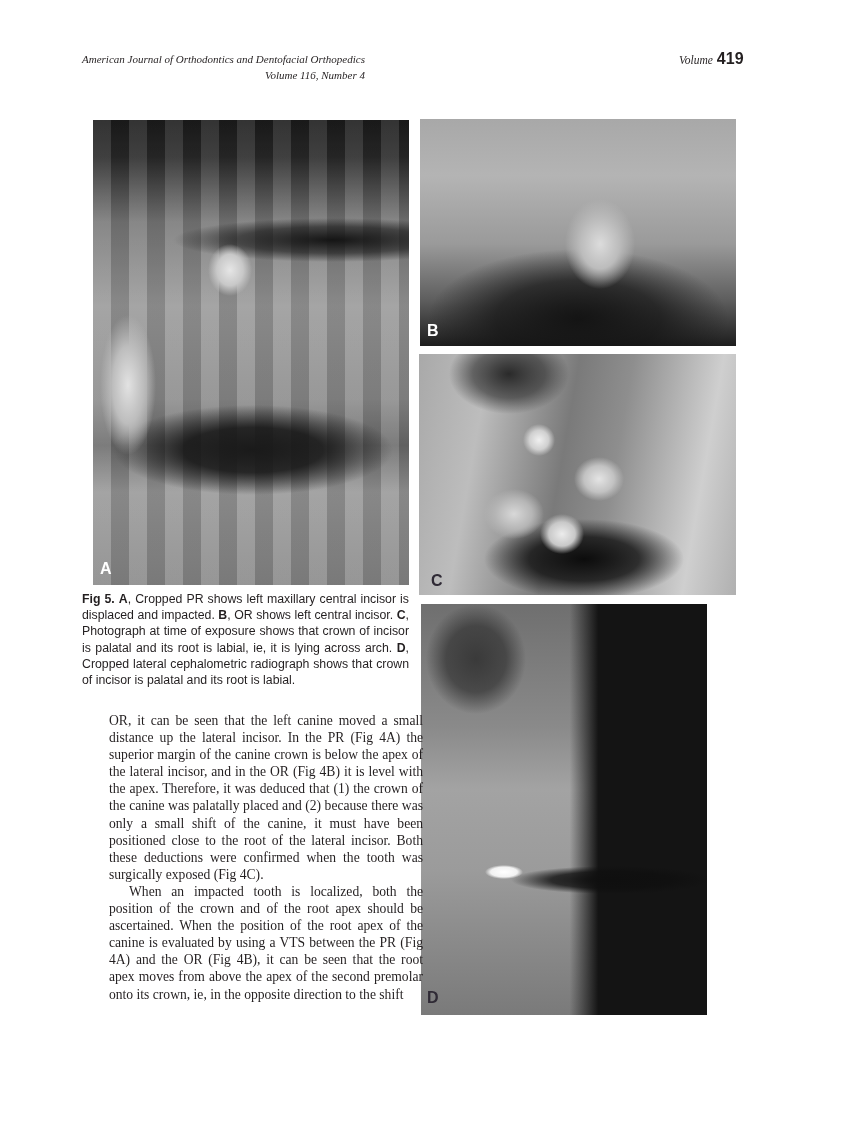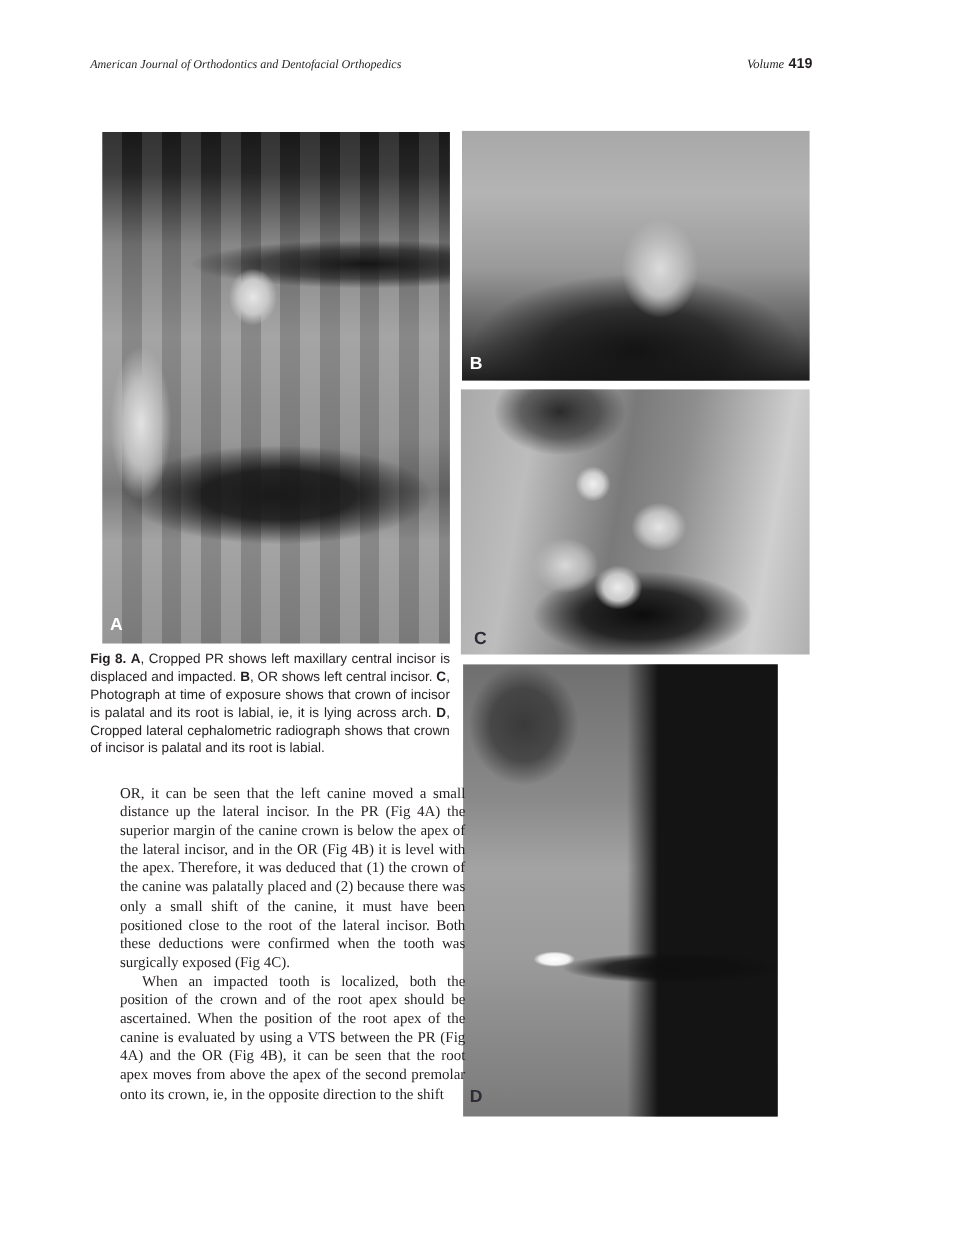--- a/index.html
+++ b/index.html
@@ -1,20 +1,20 @@
 <!DOCTYPE html>
 <html><head>
 <meta charset="utf-8">
 <style>
   html, body { margin: 0; padding: 0; background: #ffffff; }
   body { width: 866px; height: 1122px; position: relative; overflow: hidden; font-family: "Liberation Serif", serif; color: #231f20; }
   .hdr-left { position: absolute; left: 82px; top: 51px; font-style: italic; font-size: 11px; line-height: 16px; color: #231f20; text-align: right; }
   .hdr-right { position: absolute; left: 679px; top: 50px; font-size: 11.5px; }
   .hdr-right .author { font-style: italic; }
-  .hdr-right .page { font-family: "Liberation Sans", sans-serif; font-weight: bold; font-size: 13px; margin-left: 4px; }
+  .hdr-right .page { font-family: "Liberation Sans", sans-serif; font-weight: bold; font-size: 16px; margin-left: 4px; }
   .panel { position: absolute; overflow: hidden; }
   .panel .lbl { position: absolute; font-family: "Liberation Sans", sans-serif; font-weight: bold; font-size: 16px; }
   
   #pA { left: 93px; top: 120px; width: 316px; height: 465px;
     background:
       radial-gradient(ellipse 22px 26px at 137px 150px, #e6e6e6 0%, #c8c8c8 60%, rgba(0,0,0,0) 100%),
       radial-gradient(ellipse 28px 70px at 35px 265px, #e2e2e2 0%, #bdbdbd 55%, rgba(0,0,0,0) 100%),
       radial-gradient(ellipse 140px 45px at 160px 330px, #1a1a1a 0%, rgba(20,20,20,0.85) 50%, rgba(0,0,0,0) 100%),
       radial-gradient(ellipse 160px 22px at 240px 120px, #151515 0%, rgba(20,20,20,0.6) 60%, rgba(0,0,0,0) 100%),
       repeating-linear-gradient(90deg, rgba(255,255,255,0.10) 0 18px, rgba(0,0,0,0.12) 18px 36px),
@@ -55,39 +55,40 @@
   .caption b { font-weight: bold; }
   .body-text { position: absolute; left: 82px; top: 712px; width: 314px; font-size: 13.6px; line-height: 17.1px; text-align: justify; color: #231f20; margin-left: 27px; }
   .body-text p { margin: 0; }
   .body-text p.indent { text-indent: 20px; }
 </style>
 </head>
 <body>
 
 <div class="hdr-left">
   <div>American Journal of Orthodontics and Dentofacial Orthopedics</div>
+  <div>Volume 116, Number 4</div>
 </div>
 <div class="hdr-right">
   <span class="author">Volume</span><span class="page">419</span>
 </div>
 
 <div class="panel" id="pA">
   <span class="lbl">A</span>
 </div>
 <div class="panel" id="pB">
   <span class="lbl">B</span>
 </div>
 <div class="panel" id="pC">
   <span class="lbl">C</span>
 </div>
 <div class="panel" id="pD">
   <span class="lbl">D</span>
 </div>
 
 <div class="caption">
-  <b>Fig 8.</b>
+  <b>Fig 5.</b>
   <b>A</b><span>, Cropped PR shows left maxillary central incisor is displaced and impacted. </span><b>B</b><span>, OR shows left central incisor. </span><b>C</b><span>, Photograph at time of exposure shows that crown of incisor is palatal and its root is labial, ie, it is lying across arch. </span><b>D</b><span>, Cropped lateral cephalometric radiograph shows that crown of incisor is palatal and its root is labial.</span>
 </div>
 
 <div class="body-text">
   <p>OR, it can be seen that the left canine moved a small distance up the lateral incisor. In the PR (Fig 4A) the superior margin of the canine crown is below the apex of the lateral incisor, and in the OR (Fig 4B) it is level with the apex. Therefore, it was deduced that (1) the crown of the canine was palatally placed and (2) because there was only a small shift of the canine, it must have been positioned close to the root of the lateral incisor. Both these deductions were confirmed when the tooth was surgically exposed (Fig 4C).</p>
   <p class="indent">When an impacted tooth is localized, both the position of the crown and of the root apex should be ascertained. When the position of the root apex of the canine is evaluated by using a VTS between the PR (Fig 4A) and the OR (Fig 4B), it can be seen that the root apex moves from above the apex of the second premolar onto its crown, ie, in the opposite direction to the shift</p>
 </div>
 
 </body></html>

